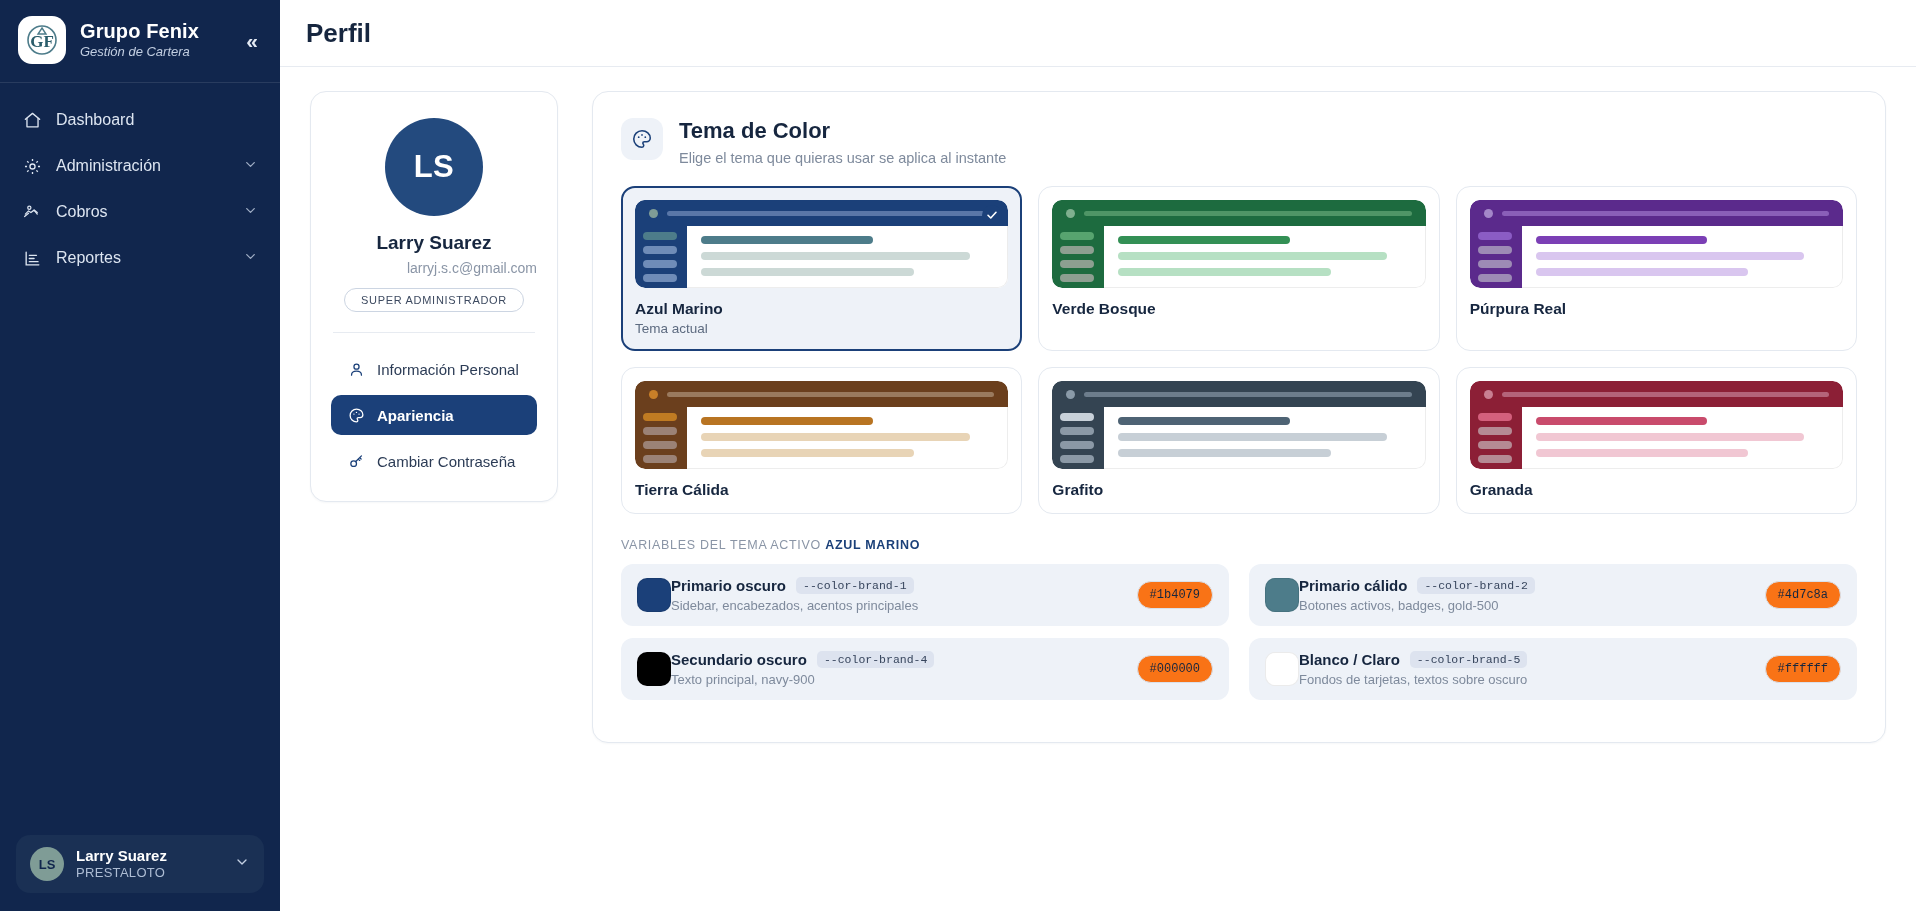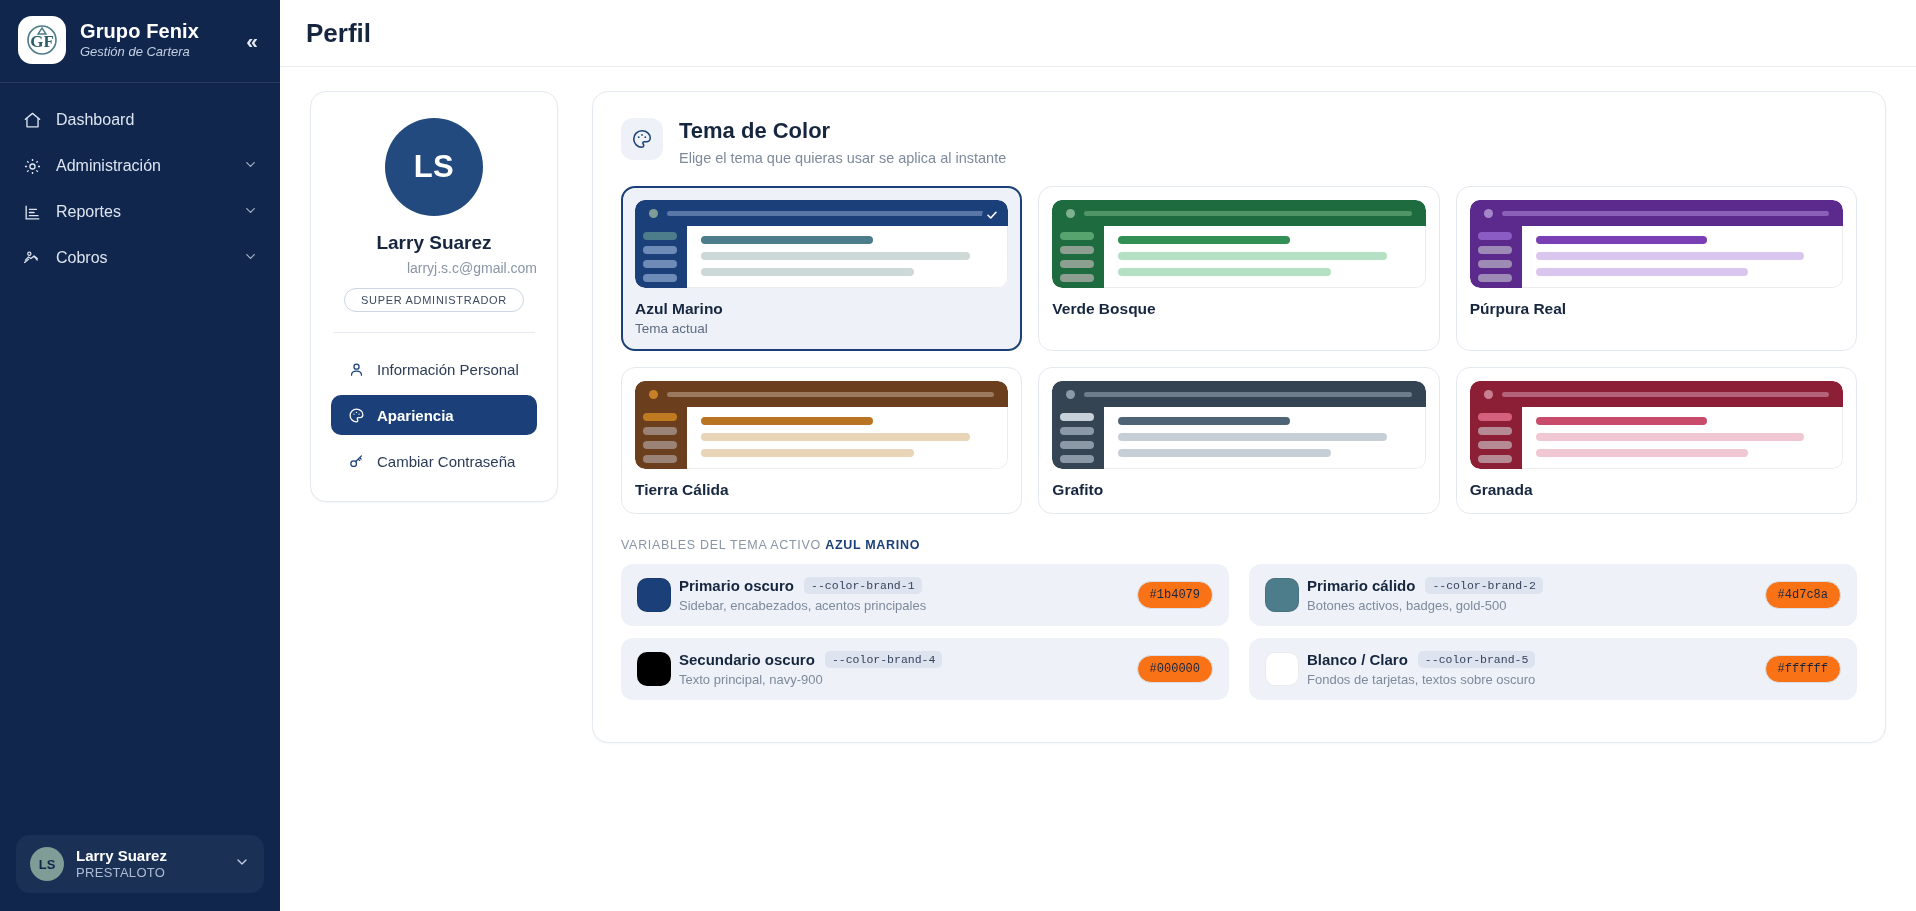--- a/index.html
+++ b/index.html
@@ -185,21 +185,21 @@
     margin-top: 24px; font-size: 12.5px; letter-spacing: .7px;
     color: #8a95a6; text-transform: uppercase;
   }
   .vars-head b { color: #1b4079; }
   .vars-grid {
     display: grid; grid-template-columns: 1fr 1fr;
     gap: 12px 20px; margin-top: 12px;
   }
   .var-row {
     background: #eef2f8; border-radius: 12px;
-    display: flex; align-items: center; gap: 8px;
+    display: flex; align-items: center; gap: 0;
     padding: 13px 16px;
   }
   .var-sw {
     width: 34px; height: 34px; flex: 0 0 34px; border-radius: 10px;
     border: 1px solid rgba(0,0,0,.08);
   }
   .var-txt { flex: 1 1 auto; min-width: 0; }
   .var-line1 { display: flex; align-items: center; gap: 10px; }
   .var-label { font-size: 15px; font-weight: bold; color: #16263f; }
   .var-token {
@@ -255,42 +255,42 @@
       <span class="lbl">Administración</span>
       <span class="chev">
         <svg width="15" height="15" viewBox="0 0 24 24" fill="none" stroke="#c3cfe2" stroke-width="2" stroke-linecap="round" stroke-linejoin="round">
             <path d="M6 9l6 6 6-6"></path>
           </svg>
       </span>
     </div>
 
     <div class="sb-item">
       <span class="ico">
-        <svg width="19" height="19" viewBox="0 0 24 24" fill="none" stroke="#dde5f1" stroke-width="1.7" stroke-linecap="round">
-          <path d="M4 4v16h16"></path>
-            <path d="M8 8h9M8 12h6M8 16h11"></path>
-        </svg>
-      </span>
-      <span class="lbl">Reportes</span>
-      <span class="chev">
-        <svg width="15" height="15" viewBox="0 0 24 24" fill="none" stroke="#c3cfe2" stroke-width="2" stroke-linecap="round" stroke-linejoin="round">
-            <path d="M6 9l6 6 6-6"></path>
-          </svg>
-      </span>
-    </div>
-
-    <div class="sb-item">
-      <span class="ico">
         <svg width="19" height="19" viewBox="0 0 24 24" fill="none" stroke="#dde5f1" stroke-width="1.6" stroke-linecap="round" stroke-linejoin="round">
           <path d="M3 14l4-4 3 2 4-3 4 3"></path>
             <path d="M2 17l5-4M14 9l4 5"></path>
             <circle cx="8" cy="6" r="2"></circle>
         </svg>
       </span>
       <span class="lbl">Cobros</span>
+      <span class="chev">
+        <svg width="15" height="15" viewBox="0 0 24 24" fill="none" stroke="#c3cfe2" stroke-width="2" stroke-linecap="round" stroke-linejoin="round">
+            <path d="M6 9l6 6 6-6"></path>
+          </svg>
+      </span>
+    </div>
+
+    <div class="sb-item">
+      <span class="ico">
+        <svg width="19" height="19" viewBox="0 0 24 24" fill="none" stroke="#dde5f1" stroke-width="1.7" stroke-linecap="round">
+          <path d="M4 4v16h16"></path>
+            <path d="M8 8h9M8 12h6M8 16h11"></path>
+        </svg>
+      </span>
+      <span class="lbl">Reportes</span>
       <span class="chev">
         <svg width="15" height="15" viewBox="0 0 24 24" fill="none" stroke="#c3cfe2" stroke-width="2" stroke-linecap="round" stroke-linejoin="round">
             <path d="M6 9l6 6 6-6"></path>
           </svg>
       </span>
     </div>
   </nav>
 
   <div class="sb-footer">
     <div class="sb-user">

